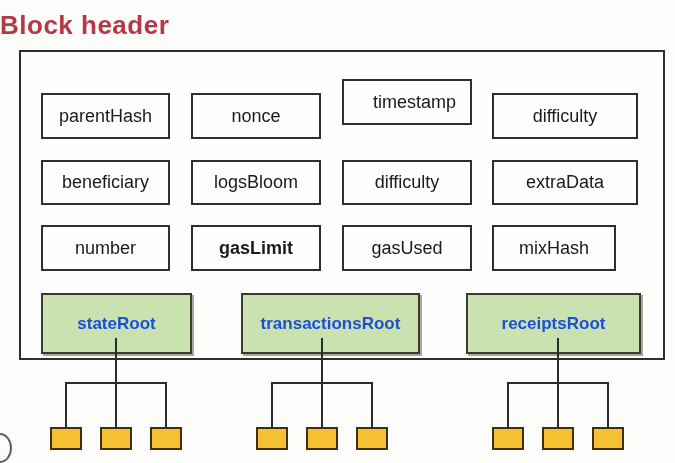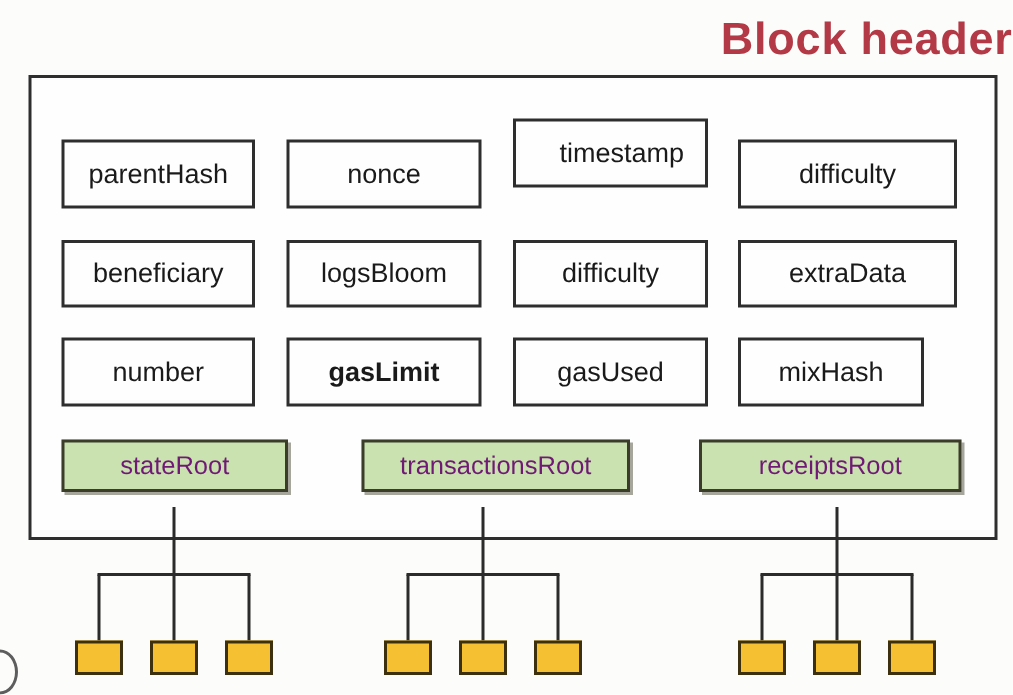--- a/index.html
+++ b/index.html
@@ -8,48 +8,48 @@
     background:#ffffff;
   }
   .stage{
     position:relative;
     width:675px;height:463px;
     background:var(--c-background,#fcfcfa);
     overflow:hidden;
   }
   .title{
     position:absolute;left:0;right:0;top:10px;
-    text-align:right;
-    font-size:30px;font-weight:bold;
+    text-align:left;
+    font-size:26px;font-weight:bold;
     color:var(--c-title,#b23945);
     letter-spacing:.5px;
   }
   .container-box{
     position:absolute;
     left:19px;top:50px;width:646px;height:310px;
     border:2px solid var(--c-box-border,#2e2e2e);
     background:var(--c-box-fill,#fefefe);
     box-sizing:border-box;
   }
   .fbox{
     position:absolute;height:46px;
     border:2px solid var(--c-box-border,#2e2e2e);
     background:var(--c-box-fill,#fefefe);
     box-sizing:border-box;
     display:flex;align-items:center;justify-content:center;
     font-size:18px;color:#1a1a1a;
   }
   .root{
-    position:absolute;top:293px;height:35px;
+    position:absolute;top:293px;height:61px;
     border:2px solid var(--c-root-border,#3c3c2a);
     background:var(--c-root-fill,#c9e2af);
     box-sizing:border-box;
     box-shadow:2px 2px 0 rgba(60,60,40,.45);
     display:flex;align-items:center;justify-content:center;
-    font-size:17px;font-weight:normal;color:#701a75;
+    font-size:17px;font-weight:bold;color:#1d4ed8;
   }
   .line{
     position:absolute;
     background:var(--c-line,#2b2b2b);
   }
   .leaf{
     position:absolute;top:427px;width:32px;height:23px;
     border:2px solid var(--c-leaf-border,#3d300f);
     background:var(--c-leaf-fill,#f5c133);
     box-sizing:border-box;

